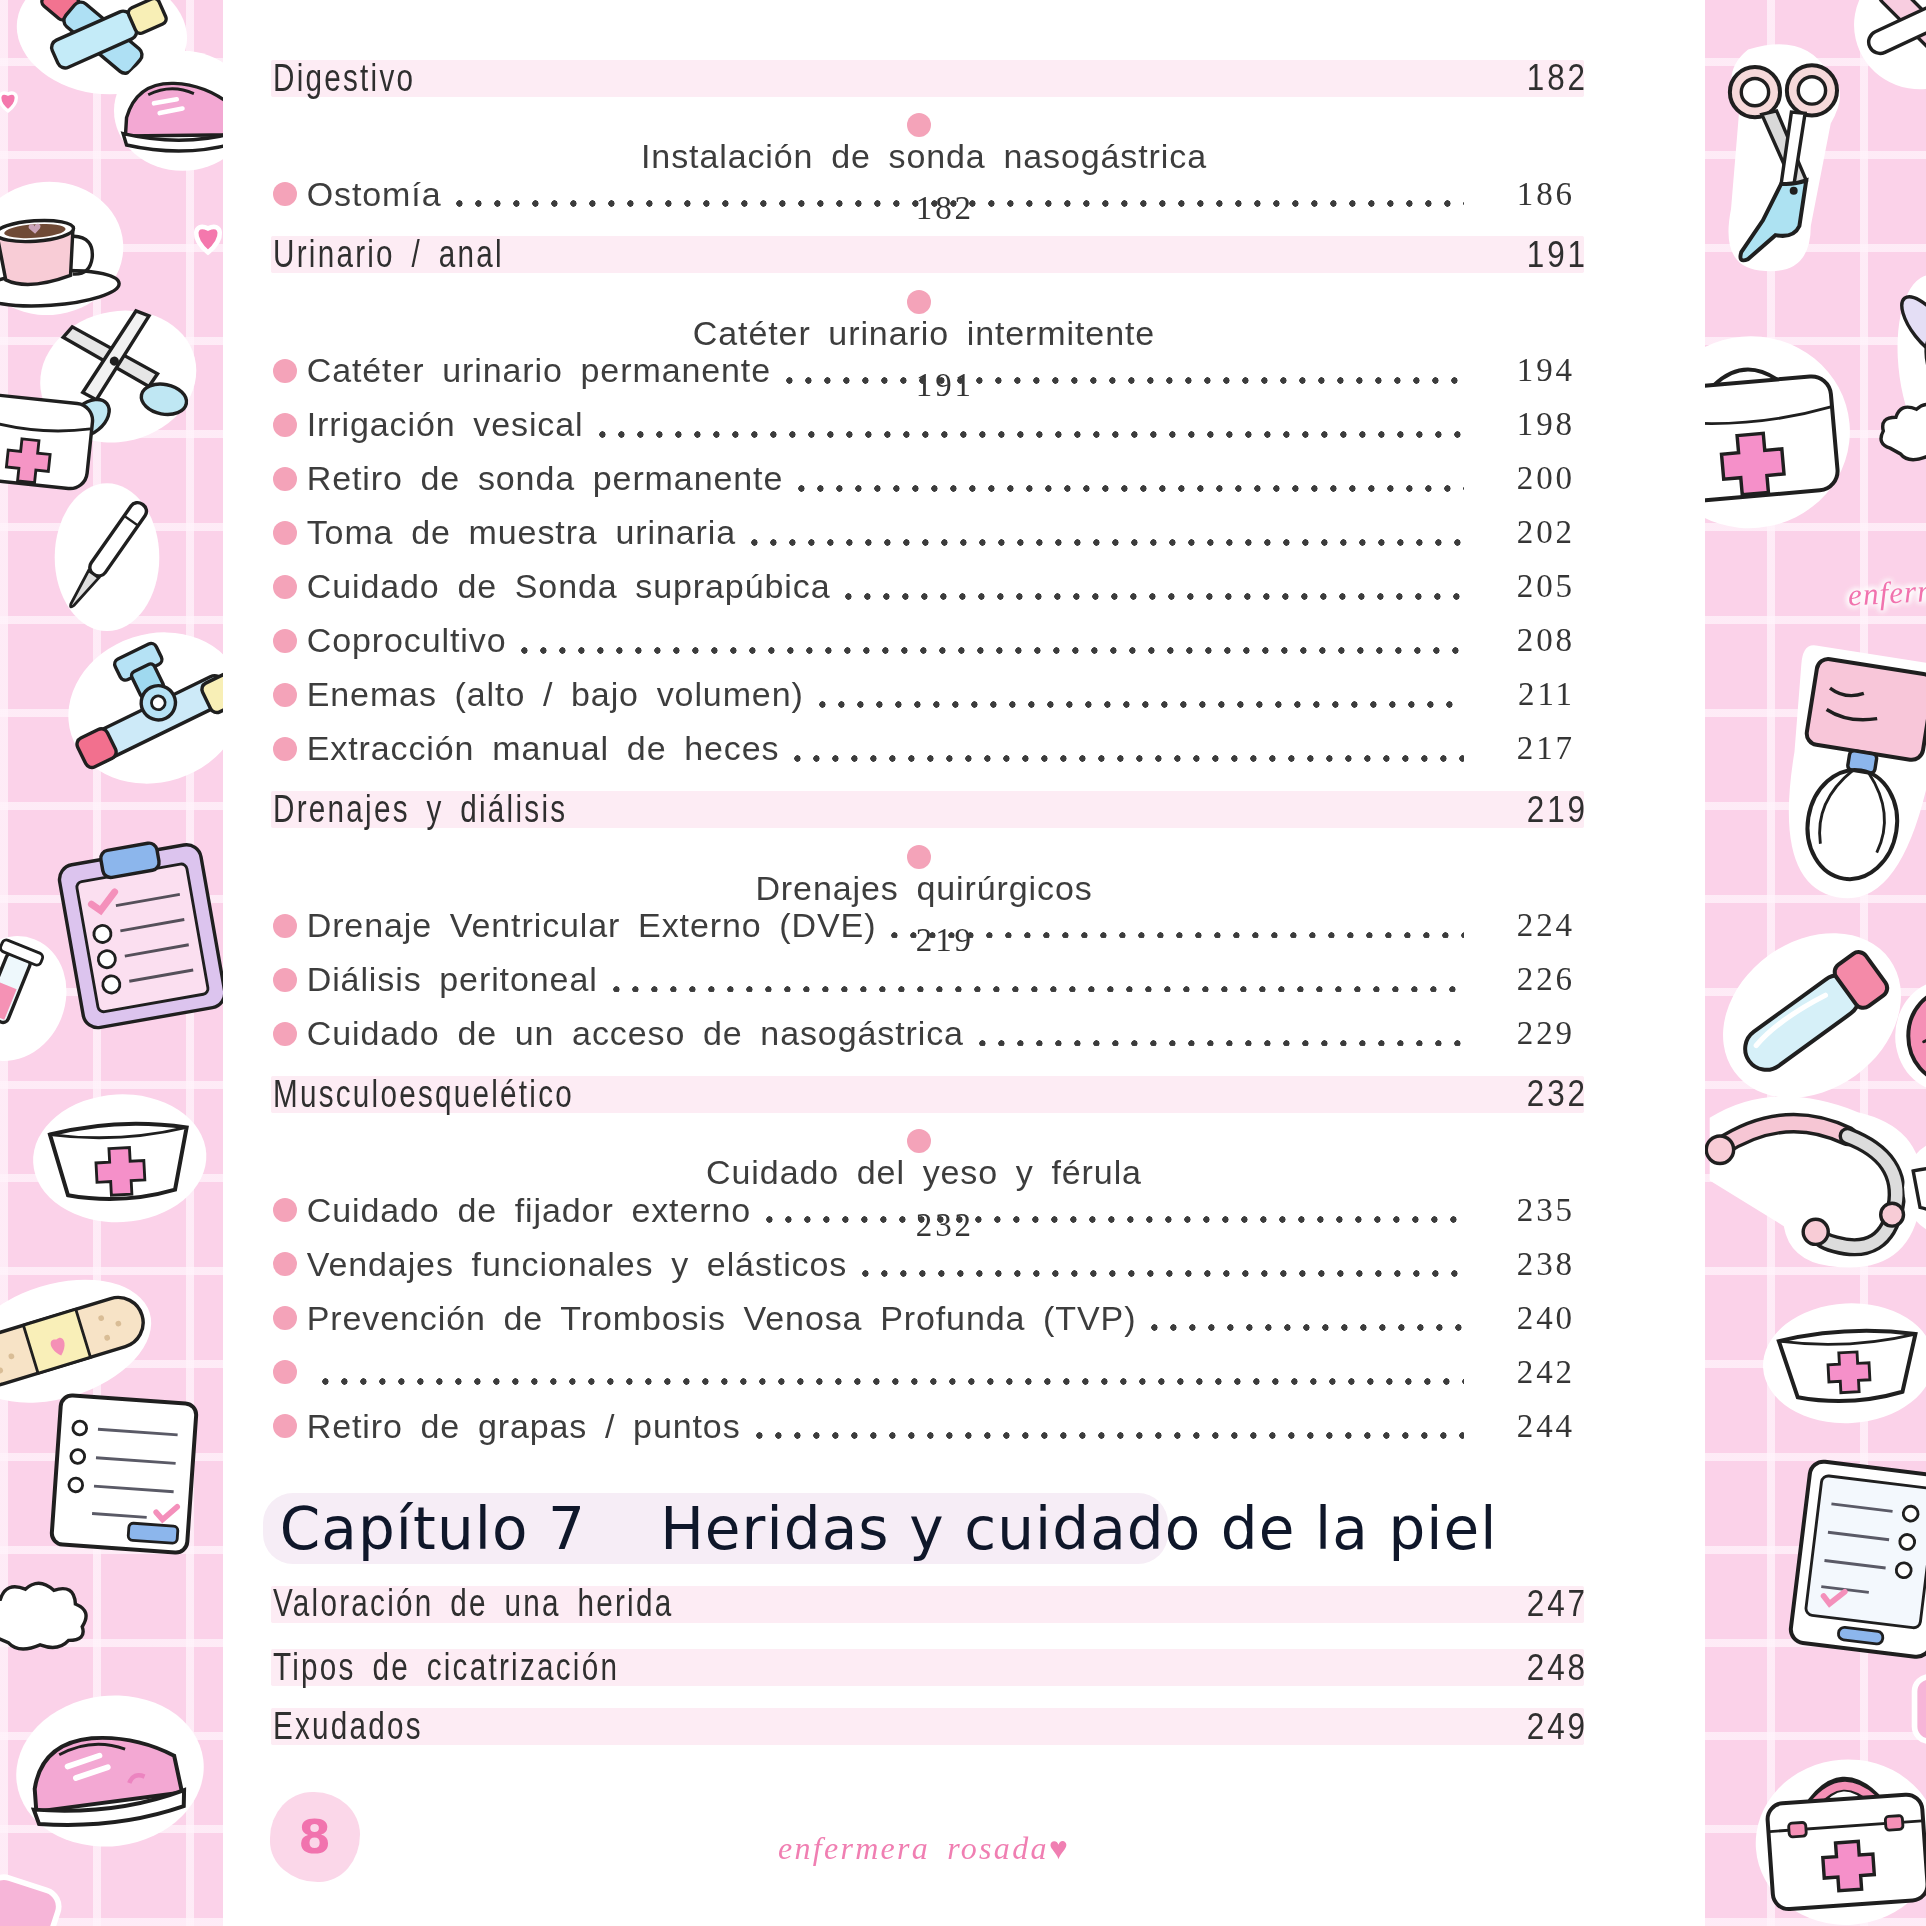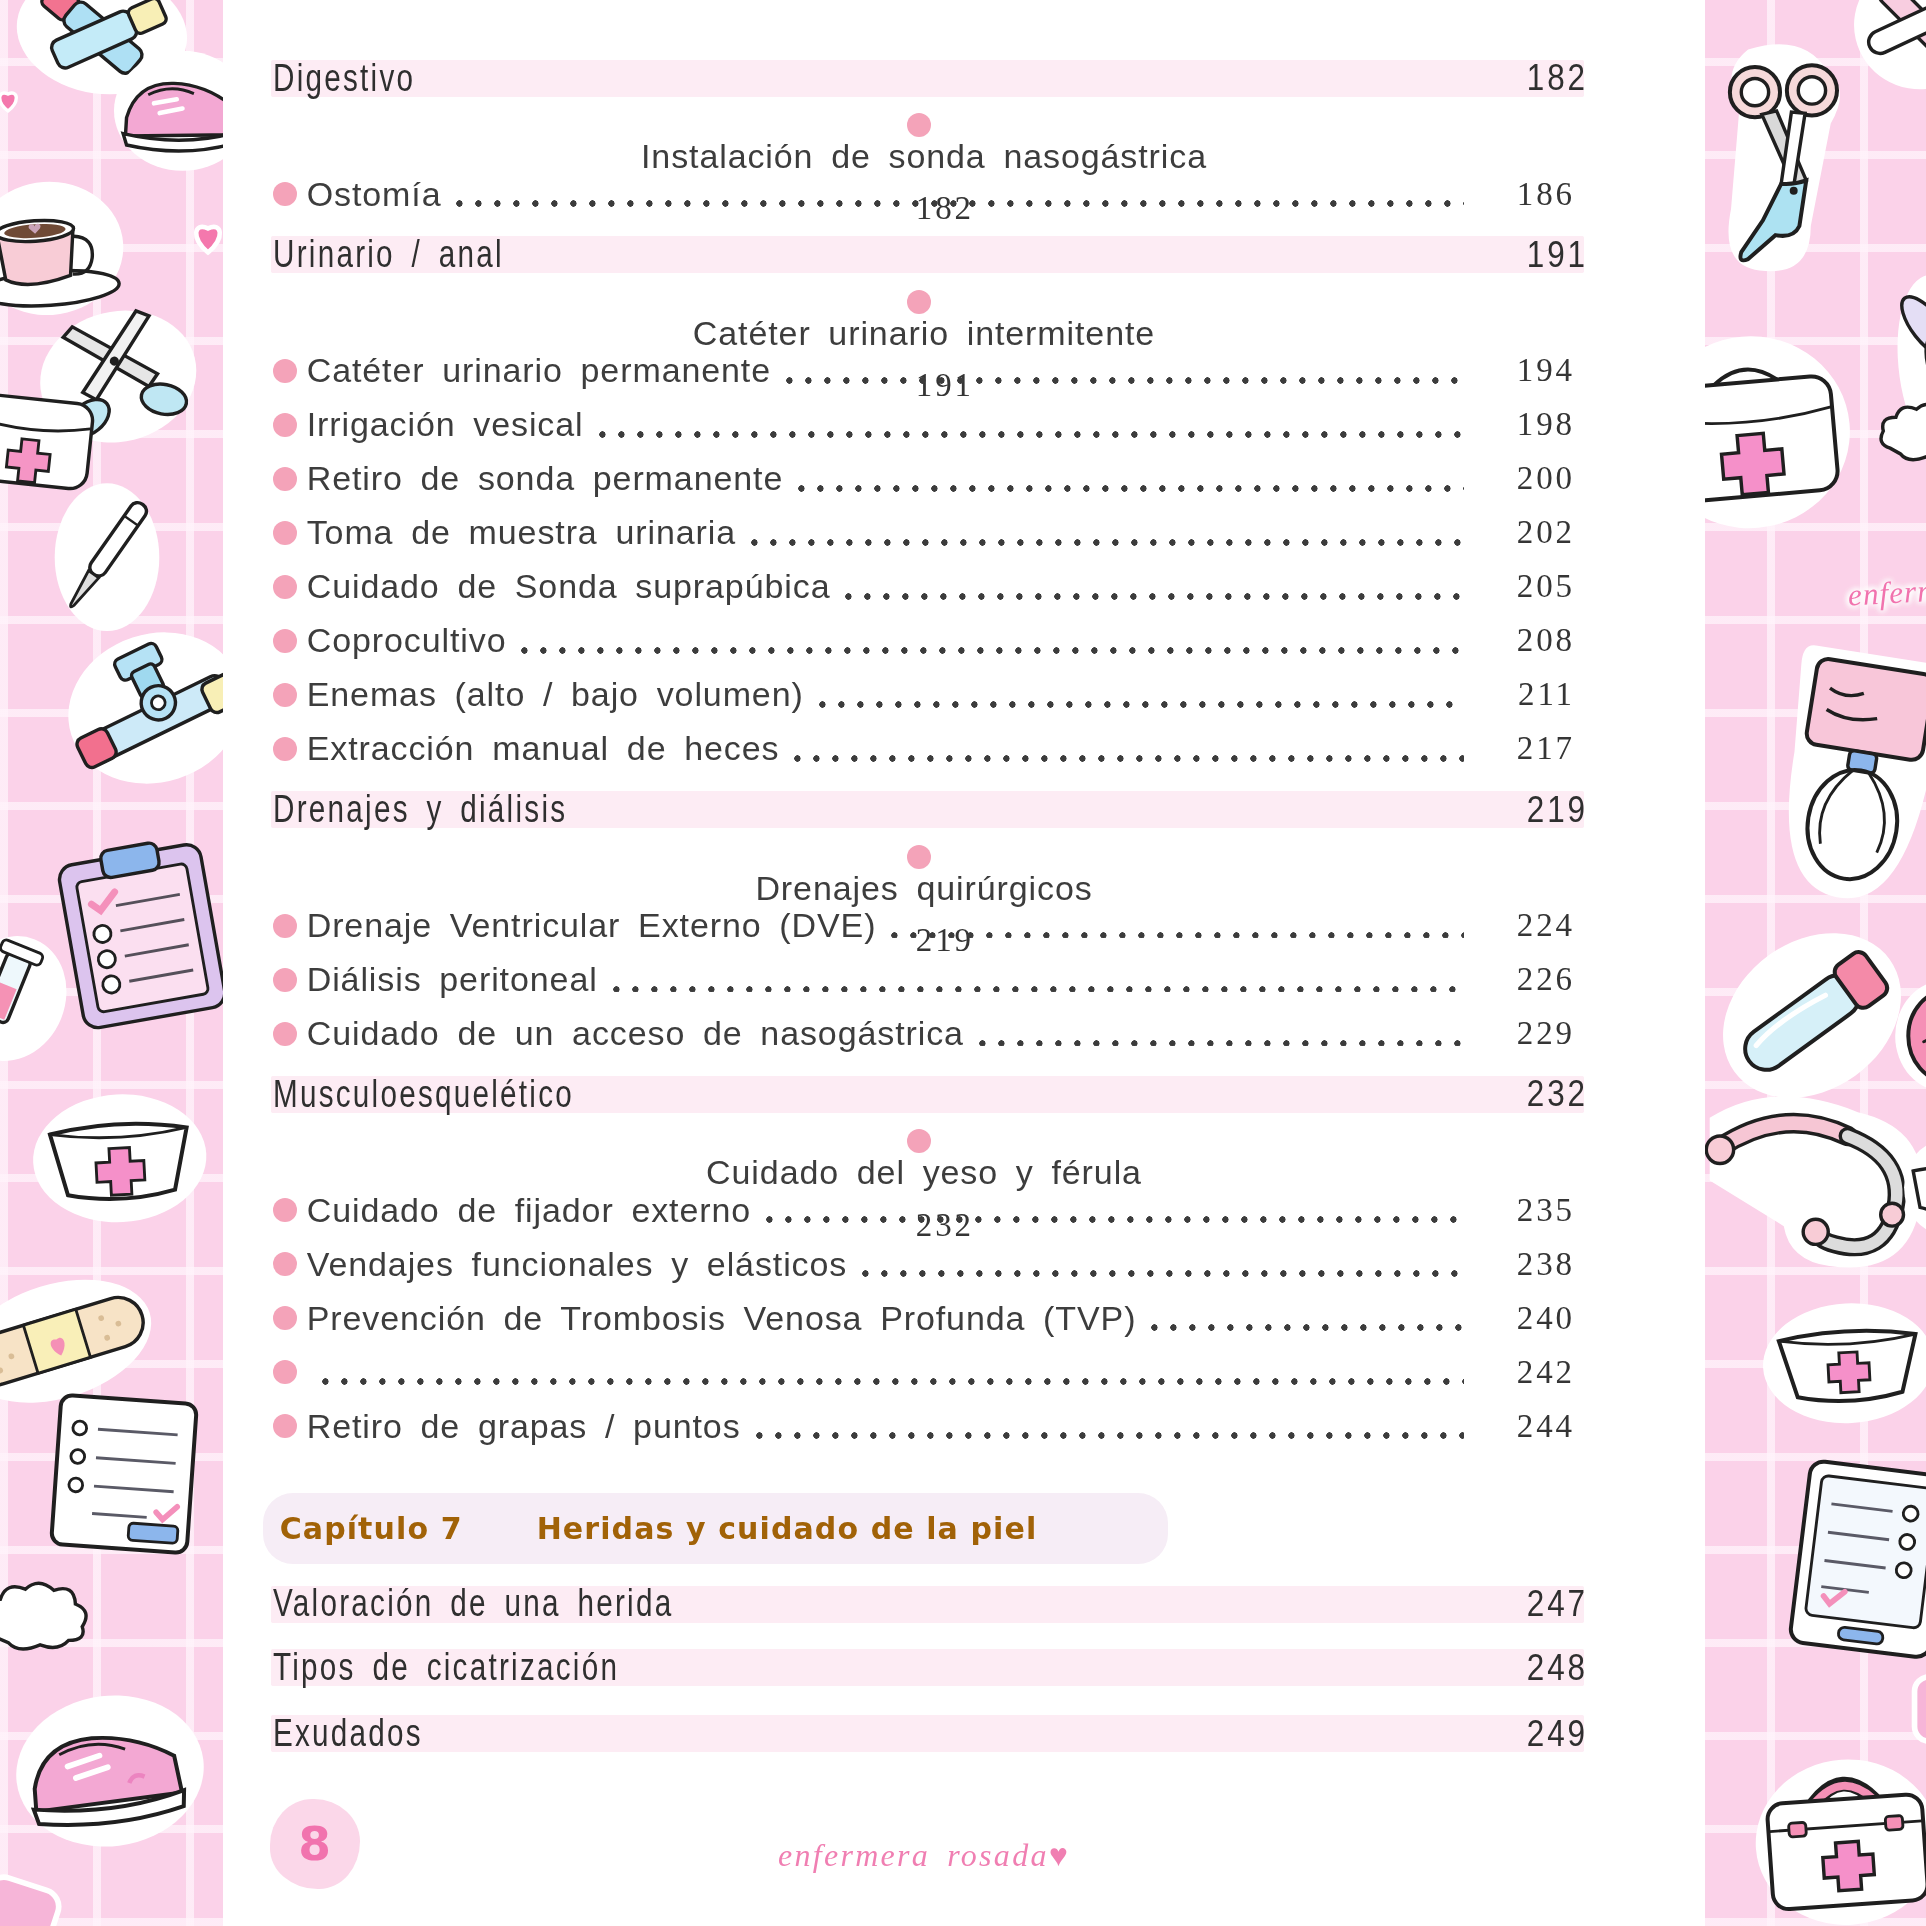--- a/index.html
+++ b/index.html
@@ -24,21 +24,21 @@
   .toc-item{display:flex;align-items:center;height:54px;}
   .toc-section + .toc-item{margin-top:8px;flex-direction:column;}
   .bullet{width:24px;height:24px;border-radius:50%;background:#f4a3b9;margin-right:9.7px;flex:none;}
   .item-label{font-size:34px;color:#3d3d3d;letter-spacing:0.9px;word-spacing:7.4px;white-space:nowrap;}
   .leader{flex:1;align-self:flex-end;height:6.8px;margin:0 11.4px 14.3px 15px;
           background-image:radial-gradient(circle at 3.4px 3.4px,#3c3c3c 2.9px,rgba(0,0,0,0) 3.4px);
           background-size:19px 6.8px;background-repeat:repeat-x;background-position:left bottom;}
   .item-num{font-family:"Liberation Serif",serif;font-size:33px;color:#353535;letter-spacing:2.9px;min-width:100px;text-align:right;white-space:nowrap;}
   
   .chapter-pill{margin:40px 0 12.6px -10.3px;width:905px;height:71px;background:#f6edf6;border-radius:30px;display:flex;align-items:center;padding-left:17px;box-sizing:border-box;gap:74px;}
-  .chap-label,.chap-title{font-family:"DejaVu Sans",sans-serif;font-weight:bold;font-size:30px;color:#a16207;letter-spacing:1.1px;white-space:nowrap;}
+  .chap-label,.chap-title{font-family:"DejaVu Sans",sans-serif;font-weight:normal;font-size:58px;color:#0f172a;letter-spacing:1.1px;white-space:nowrap;}
   
   .footer{position:relative;margin-top:38px;height:91px;}
   .page-circle{position:absolute;left:-3.4px;top:0;width:90px;height:90px;background:#fbd7e9;border-radius:48% 52% 46% 54% / 52% 48% 54% 46%;display:flex;align-items:center;justify-content:center;}
   .page-circle span{font-family:"DejaVu Sans",sans-serif;font-weight:bold;font-size:47px;color:#f173ae;}
   .brand{position:absolute;left:0;right:0;top:38px;text-align:center;font-family:"Liberation Serif",serif;font-style:italic;font-size:32px;color:#f07fb2;letter-spacing:2.3px;word-spacing:6.8px;}
   
   .watermark{position:absolute;left:1848px;top:575px;z-index:1;font-family:"Liberation Serif",serif;font-style:italic;font-size:31px;color:#f173ae;letter-spacing:1.1px;transform:rotate(-3deg);
              text-shadow:0 0 8px #fff,0 0 8px #fff,1.7px 1.7px 5.7px #fff,-1.7px -1.7px 5.7px #fff,1.7px -1.7px 5.7px #fff,-1.7px 1.7px 5.7px #fff;}
 </style>
 </head>
@@ -518,21 +518,21 @@
 
     <div id="post-root">
         <div class="toc-section">
           <span class="sec-title"><span class="hand">Valoración de una herida</span></span>
           <span class="sec-num">247</span>
         </div>
         <div class="toc-section" style="margin-top: 9.7px; gap: 48px;">
           <span class="sec-title"><span class="hand">Tipos de cicatrización</span></span>
           <span class="sec-num">248</span>
         </div>
-        <div class="toc-section" style="margin-top: 12px;">
+        <div class="toc-section" style="margin-top: 5px;">
           <span class="sec-title"><span class="hand">Exudados</span></span>
           <span class="sec-num">249</span>
         </div>
       </div>
 
     <div class="footer">
       <div class="page-circle">
         <span>8</span>
       </div>
       <div class="brand">enfermera rosada♥</div>

